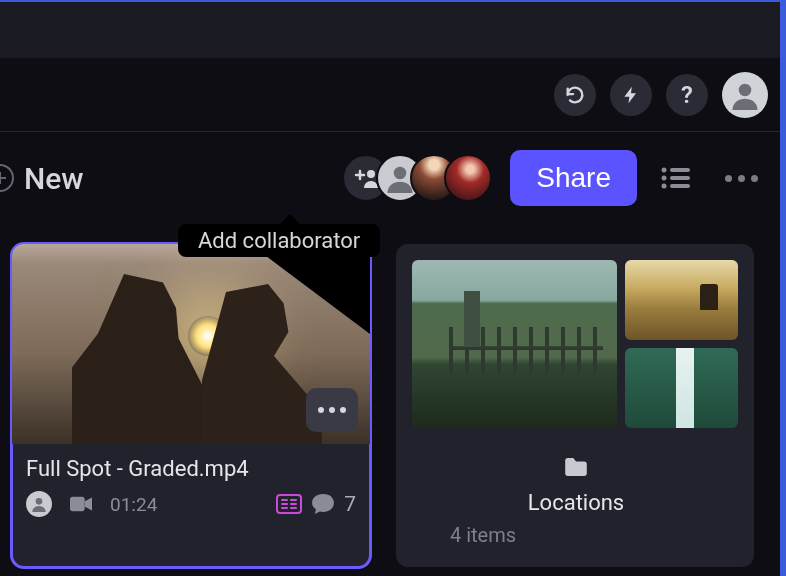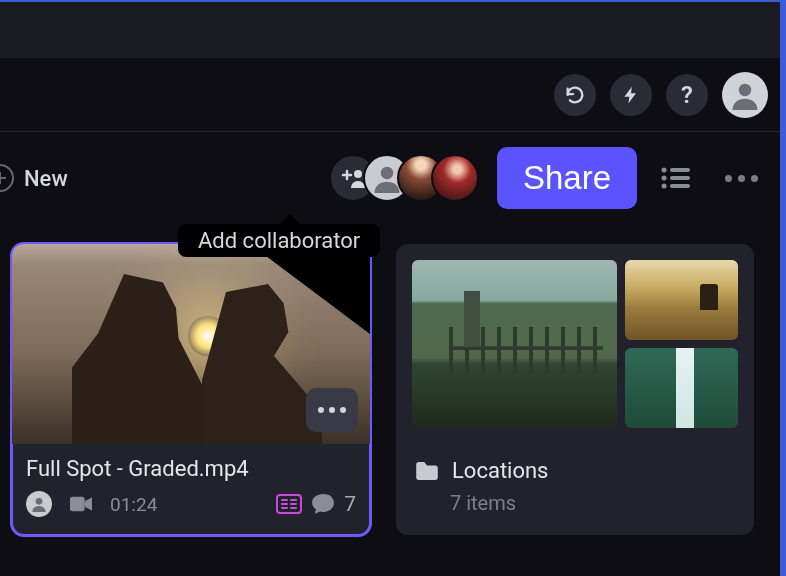--- a/index.html
+++ b/index.html
@@ -56,21 +56,21 @@
     padding: 20px 18px 20px 0;
     gap: 18px;
     height: 92px;
     position: relative;
   }
   .toolbar-left {
     display:flex; align-items:center; gap:10px;
   }
   .new-btn-partial {
     display:flex; align-items:center; gap:10px;
-    color:#d6d7dd; font-size:22px; font-weight:500;
+    color:#d6d7dd; font-size:30px; font-weight:500;
     padding-left:0;
   }
   .plus-outline {
     width:28px;height:28px;border:2px solid #64656e;border-radius:50%;
     display:flex;align-items:center;justify-content:center;
     margin-left:-14px;
   }
   .spacer { flex: 1; }
   .avatars {
     display:flex; align-items:center;
@@ -90,21 +90,21 @@
   }
   .avatars .guy {
     background: radial-gradient(circle at 50% 20%, #f5d6b8 12%, #8b4a34 35%, #2c1d18 80%);
   }
   .avatars .girl {
     background: radial-gradient(circle at 55% 30%, #f2c9b0 10%, #a02a28 35%, #4a1618 80%);
   }
   .share-btn {
     background:#5b53ff;
     color:#fff;
-    font-size:33px;
+    font-size:28px;
     font-weight:500;
     border:none;
     border-radius:10px;
     padding:12px 26px;
     cursor:pointer;
   }
   .list-toggle {
     width:42px;height:42px;
     display:flex;align-items:center;justify-content:center;
     cursor:pointer;
@@ -207,21 +207,21 @@
   }
   .bridge::before{content:"";position:absolute;left:10%;top:-36px;width:16px;height:56px;background:#3f5043;}
   .collage-right{flex:1.1;display:flex;flex-direction:column;gap:8px;}
   .collage-right div{flex:1;border-radius:6px;}
   .coast{background:linear-gradient(to bottom,#e7d9a8 0%,#c8aa62 35%,#9b7d3e 60%,#6e5528 100%);position:relative;}
   .coast::after{content:"";position:absolute;right:18%;top:30%;width:18px;height:26px;background:#2a2015;border-radius:3px 3px 0 0;}
   .falls{background:linear-gradient(to bottom,#2f6a56 0%,#1f4a3a 100%);position:relative;overflow:hidden;}
   .falls::after{content:"";position:absolute;left:45%;top:0;width:18px;height:100%;
     background:linear-gradient(#e6f2f1,#cfe6e2);}
   .folder-body{padding:14px 18px 20px 20px;}
-  .folder-row{display:flex;align-items:center;gap:14px;margin-bottom:8px;}
+  .folder-row{display:flex;align-items:center;gap:14px;margin-bottom:8px;flex-direction:column;}
   .folder-name{font-size:22px;color:#e5e5ea;}
   .folder-sub{font-size:20px;color:#7e7f89;margin-left:34px;}
   .right-edge{
     position:absolute; right:0; top:0; bottom:0; width:6px;
     background:#3b5bdb;
   }
   svg{display:block;}
 </style>
 </head>
 <body>
@@ -353,19 +353,19 @@
         <div class="falls"></div>
       </div>
     </div>
     <div class="folder-body">
       <div class="folder-row">
         <svg width="22" height="18" viewBox="0 0 24 20">
           <path d="M0 3a3 3 0 0 1 3-3h6l3 4h9a3 3 0 0 1 3 3v10a3 3 0 0 1-3 3H3a3 3 0 0 1-3-3z" fill="#c9cad1"></path>
         </svg>
         <span class="folder-name">Locations</span>
       </div>
-      <div class="folder-sub">7 items</div>
+      <div class="folder-sub">4 items</div>
     </div>
   </div>
 
 </div>
 
 <div class="right-edge"></div>
 
 </body></html>

